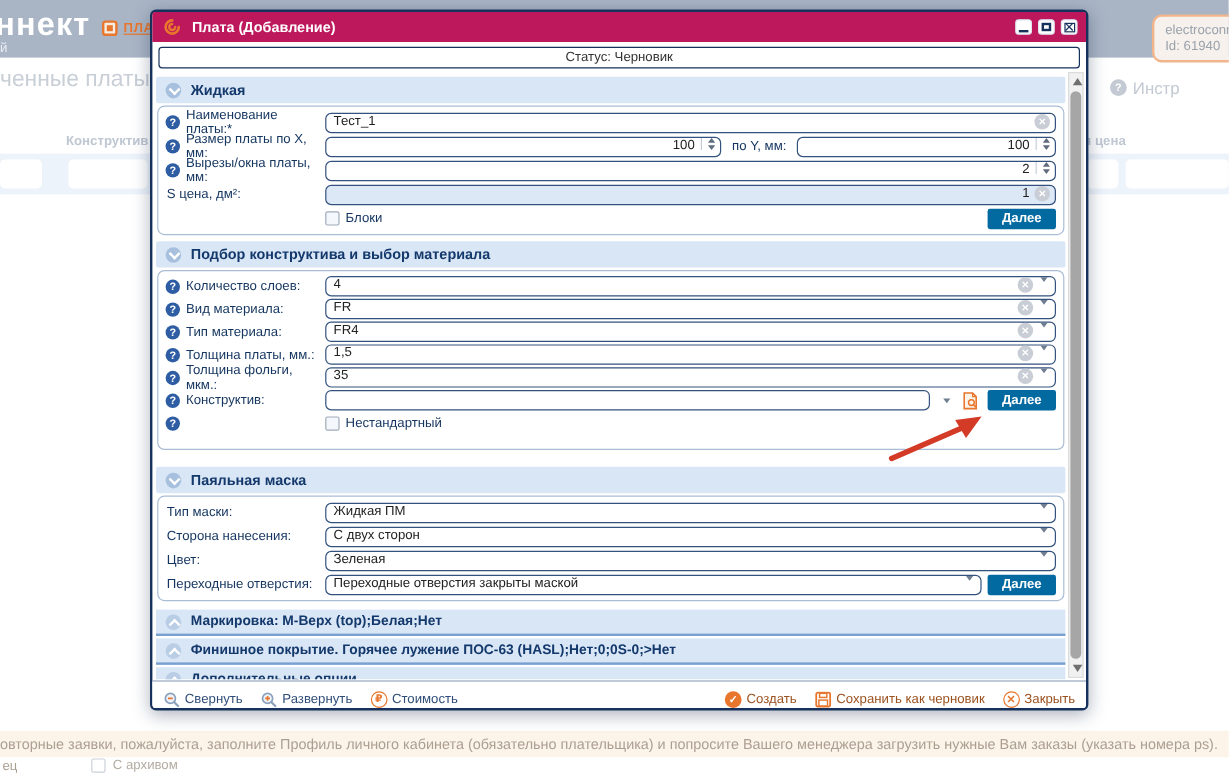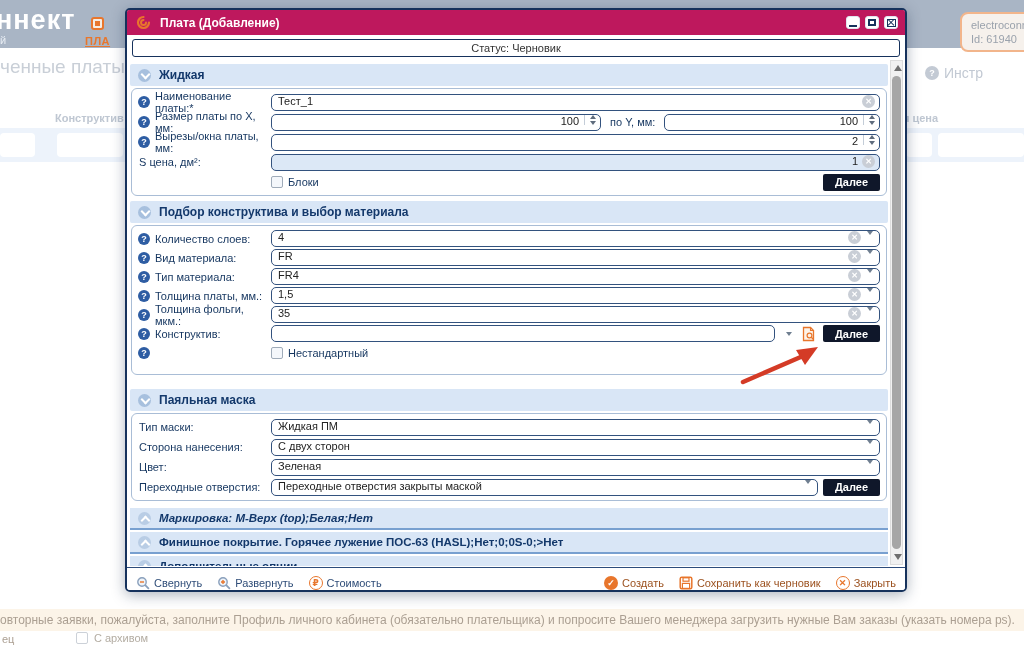--- a/index.html
+++ b/index.html
@@ -5,21 +5,21 @@
   * { margin:0; padding:0; box-sizing:border-box; }
   html,body { width:1024px; height:645px; }
   body {
     position:relative; overflow:hidden; background:#ffffff;
     font-family:"Liberation Sans", sans-serif; font-size:11px; color:#14355f;
   }
   
   .topbar { position:absolute; left:0; top:0; width:1024px; height:48px; background:#a9b5c5; }
   .logo { position:absolute; left:-4px; top:5px; font-size:27px; font-weight:bold; color:#fff; letter-spacing:1px; white-space:nowrap; }
   .logo-sub { position:absolute; left:0px; top:34px; font-size:11px; color:#e8edf3; }
-  .topnav { position:absolute; left:85px; top:17px; display:flex; align-items:center; gap:5px;flex-direction:column; }
+  .topnav { position:absolute; left:85px; top:17px; display:flex; align-items:center; gap:5px; }
   .topnav-icon { width:13px; height:13px; border:2px solid #e8762c; border-radius:3px; background:#f6ede3; position:relative; }
   .topnav-icon::after { content:""; position:absolute; left:2px; top:2px; width:5px; height:5px; background:#e8762c; }
   .topnav-link { color:#e8762c; font-weight:bold; font-size:11px; text-decoration:underline; letter-spacing:.5px; }
   .account-box { position:absolute; left:960px; top:12px; width:110px; padding:4px 9px; background:#f6f1ec;
     border:2px solid #f2b58b; border-radius:8px; color:#9aa2ac; font-size:11px; line-height:14px; }
   .page-heading { position:absolute; left:0; top:56px; font-size:19px; color:#c9cfd7; white-space:nowrap; }
   .help-link { position:absolute; left:925px; top:65px; display:flex; align-items:center; gap:5px; color:#c2c9d3; font-size:14px; }
   .help-q { width:14px; height:14px; border-radius:50%; background:#c3cad4; color:#fff; font-size:9px; font-weight:bold;
     display:flex; align-items:center; justify-content:center; }
   .bg-col-left { position:absolute; left:55px; top:112px; font-size:11px; font-weight:bold; color:#bfc7d2; }
@@ -74,28 +74,28 @@
   .fval.num { text-align:right; }
   .clear { width:13px; height:13px; border-radius:50%; background:#c9ced6; color:#fff; font-size:8px; font-weight:bold;
     display:flex; align-items:center; justify-content:center; margin-left:4px; flex:0 0 auto; }
   .spin { display:flex; flex-direction:column; gap:2px; margin-left:5px; padding-left:5px; border-left:1px solid #c4cdd8; flex:0 0 auto; }
   .spin i { width:0; height:0; border-left:3px solid transparent; border-right:3px solid transparent; display:block; }
   .spin .up { border-bottom:4px solid #5f6c7d; }
   .spin .dn { border-top:4px solid #5f6c7d; }
   .dd { width:0; height:0; border-left:3.5px solid transparent; border-right:3.5px solid transparent;
     border-top:4.5px solid #6f7e90; margin:0 2px 0 6px; flex:0 0 auto; }
   .ylabel { flex:0 0 auto; padding:0 4px; color:#14355f; }
-  .next-btn { width:57px; height:17px; flex:0 0 auto; background:#0f172a; color:#fff; font-size:11px; font-weight:bold;
+  .next-btn { width:57px; height:17px; flex:0 0 auto; background:#0369a1; color:#fff; font-size:11px; font-weight:bold;
     display:flex; align-items:center; justify-content:center; border-radius:2px; }
   .spacer { flex:1; }
   .doc-icon { flex:0 0 auto; margin:0 2px; }
 
   .bar { height:22px; background:#d9e6f6; border-bottom:2px solid #78a0d0; margin:0 0 2px; display:flex;
     align-items:center; gap:8px; padding:0 8px; font-weight:bold; font-size:11.5px; color:#13386b; }
-  .bar.first { margin-top:7px;font-style:italic; }
+  .bar.first { margin-top:7px; }
 
   .mfooter { position:absolute; left:0; right:0; bottom:0; height:23px; background:#fff; border-top:1px solid #2c4c7c;
     border-radius:0 0 3px 3px; display:flex; align-items:flex-end; padding:0 9px; gap:15px; font-size:11px; }
   .f-item { display:flex; align-items:center; gap:4px; color:#2f4d78; white-space:nowrap; }
   .f-item.warm { color:#9c5220; }
   .circle-ic { width:14px; height:14px; border-radius:50%; display:flex; align-items:center; justify-content:center;
     font-size:9px; font-weight:bold; flex:0 0 auto; }
   .ic-cost { border:1.5px solid #e8762c; color:#e8762c; font-family:"DejaVu Sans", sans-serif; }
   .ic-create { background:#e8762c; color:#fff; }
   .ic-close { border:1.5px solid #e8762c; color:#e8762c; }

